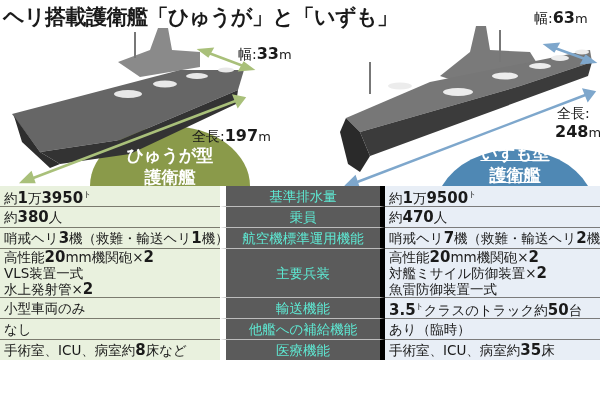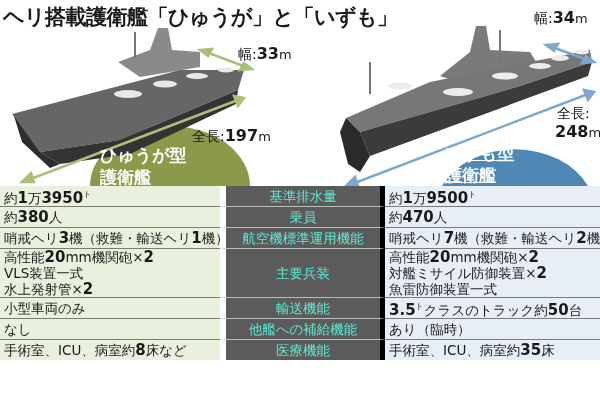--- a/index.html
+++ b/index.html
@@ -4,21 +4,21 @@
 <style>
   html, body { margin:0; padding:0; background:#ffffff; }
   body { width:600px; height:408px; position:relative; overflow:hidden;
          font-family:"DejaVu Sans", "Liberation Sans", sans-serif; color:#1a1a1a; }
   .title { position:absolute; left:3px; top:3px; font-size:21px; font-weight:bold;
            letter-spacing:-0.5px; color:#1a1a1a; white-space:nowrap; }
   .ships { position:absolute; left:0; top:22px; width:600px; height:164px; }
   .dim { position:absolute; font-size:14px; color:#1a1a1a; white-space:nowrap; line-height:1; }
   .dim b { font-size:16px; font-weight:bold; }
   .dim .unit { font-size:13px; }
-  .badge { position:absolute; color:#fff; font-weight:bold;
+  .badge { position:absolute; color:#fff; text-align:center; font-weight:bold;
            font-size:17px; line-height:22px; }
   .badge span { display:block; }
   table.spec { position:absolute; left:0; top:186px; width:600px; border-collapse:separate; border-spacing:0;
                table-layout:fixed; }
   table.spec td { height:20px; padding:0 4px; font-size:13.5px; line-height:16px; vertical-align:middle;
                   white-space:nowrap; overflow:hidden;margin-top:30px; }
   td.hy { background:#e9f1de; border-bottom:1px solid #7b7b6e; width:212px; }
   td.lab { background:#5b5b5b; color:#5eead4; text-align:center; font-size:14px; width:146px;
            border-bottom:1px solid #bdbdbd; border-left:6px solid #fff; border-right:5px solid #000000; }
   td.iz { background:#e8eef6; border-bottom:1px solid #7b7b7b; }
@@ -93,21 +93,21 @@
 </div>
 <div class="dim" style="left:192px;top:128px;">
   <span>全長:</span><b>197</b><span class="unit">m</span>
 </div>
 <div class="badge" style="left:100px;top:144px;width:140px;">
   <span>ひゅうが型</span>
   <span>護衛艦</span>
 </div>
 
 <div class="dim" style="left:534px;top:10px;">
-  <span>幅:</span><b>34</b><span class="unit">m</span>
+  <span>幅:</span><b>63</b><span class="unit">m</span>
 </div>
 <div class="dim" style="left:557px;top:106px;">
   <span>全長:</span>
 </div>
 <div class="dim" style="left:548px;top:124px;margin-left:7px;">
   <b>248</b><span class="unit">m</span>
 </div>
 <div class="badge" style="left:445px;top:142px;width:140px;text-decoration:underline;">
   <span>いずも型</span>
   <span>護衛艦</span>

